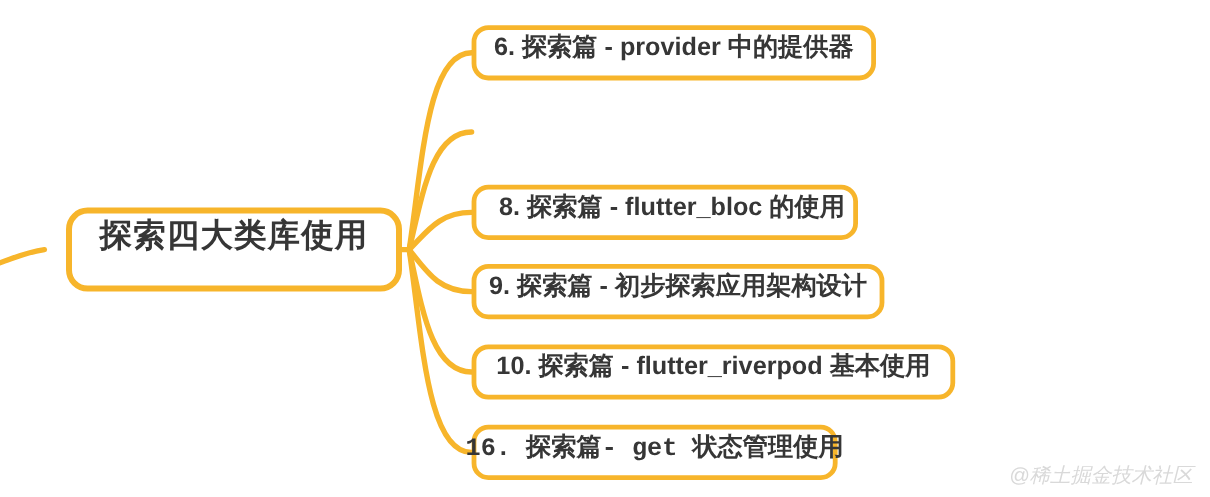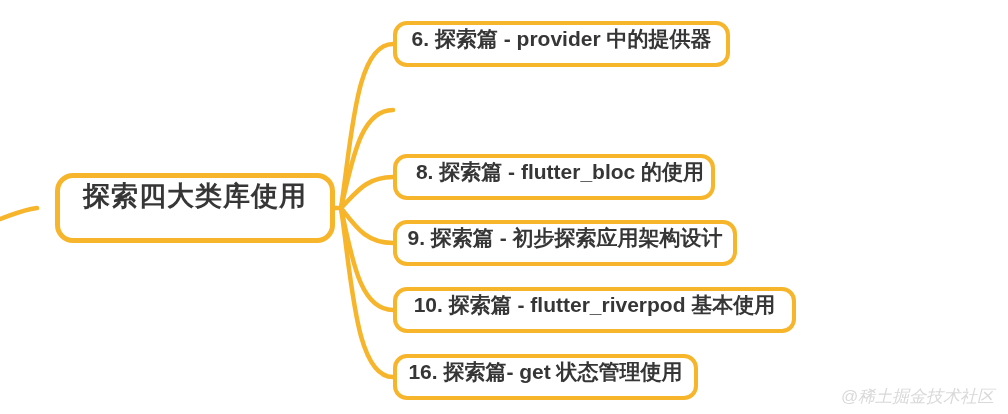--- a/index.html
+++ b/index.html
@@ -51,21 +51,21 @@
     height: 46px;
     border: 4px solid #F7B52B;
     border-radius: 14px;
     font-size: 21px;
   }
   .child-0 { top: 21px;  width: 337px; }
   .child-1 { top: 87px;  width: 334px; }
   .child-2 { top: 154px; width: 322px; padding-left: 12px; }
   .child-3 { top: 220px; width: 344px; }
   .child-4 { top: 287px; width: 403px; }
-  .child-5 { top: 354px; width: 305px; }
+  .child-5 { top: 354px; width: 305px; font-family: Liberation Mono, monospace; }
   .watermark {
     position: absolute;
     right: 14px;
     bottom: 6px;
     font-size: 17px;
     color: #d9d9d9;
     z-index: 1;
     font-style: italic;
   }
 </style>

